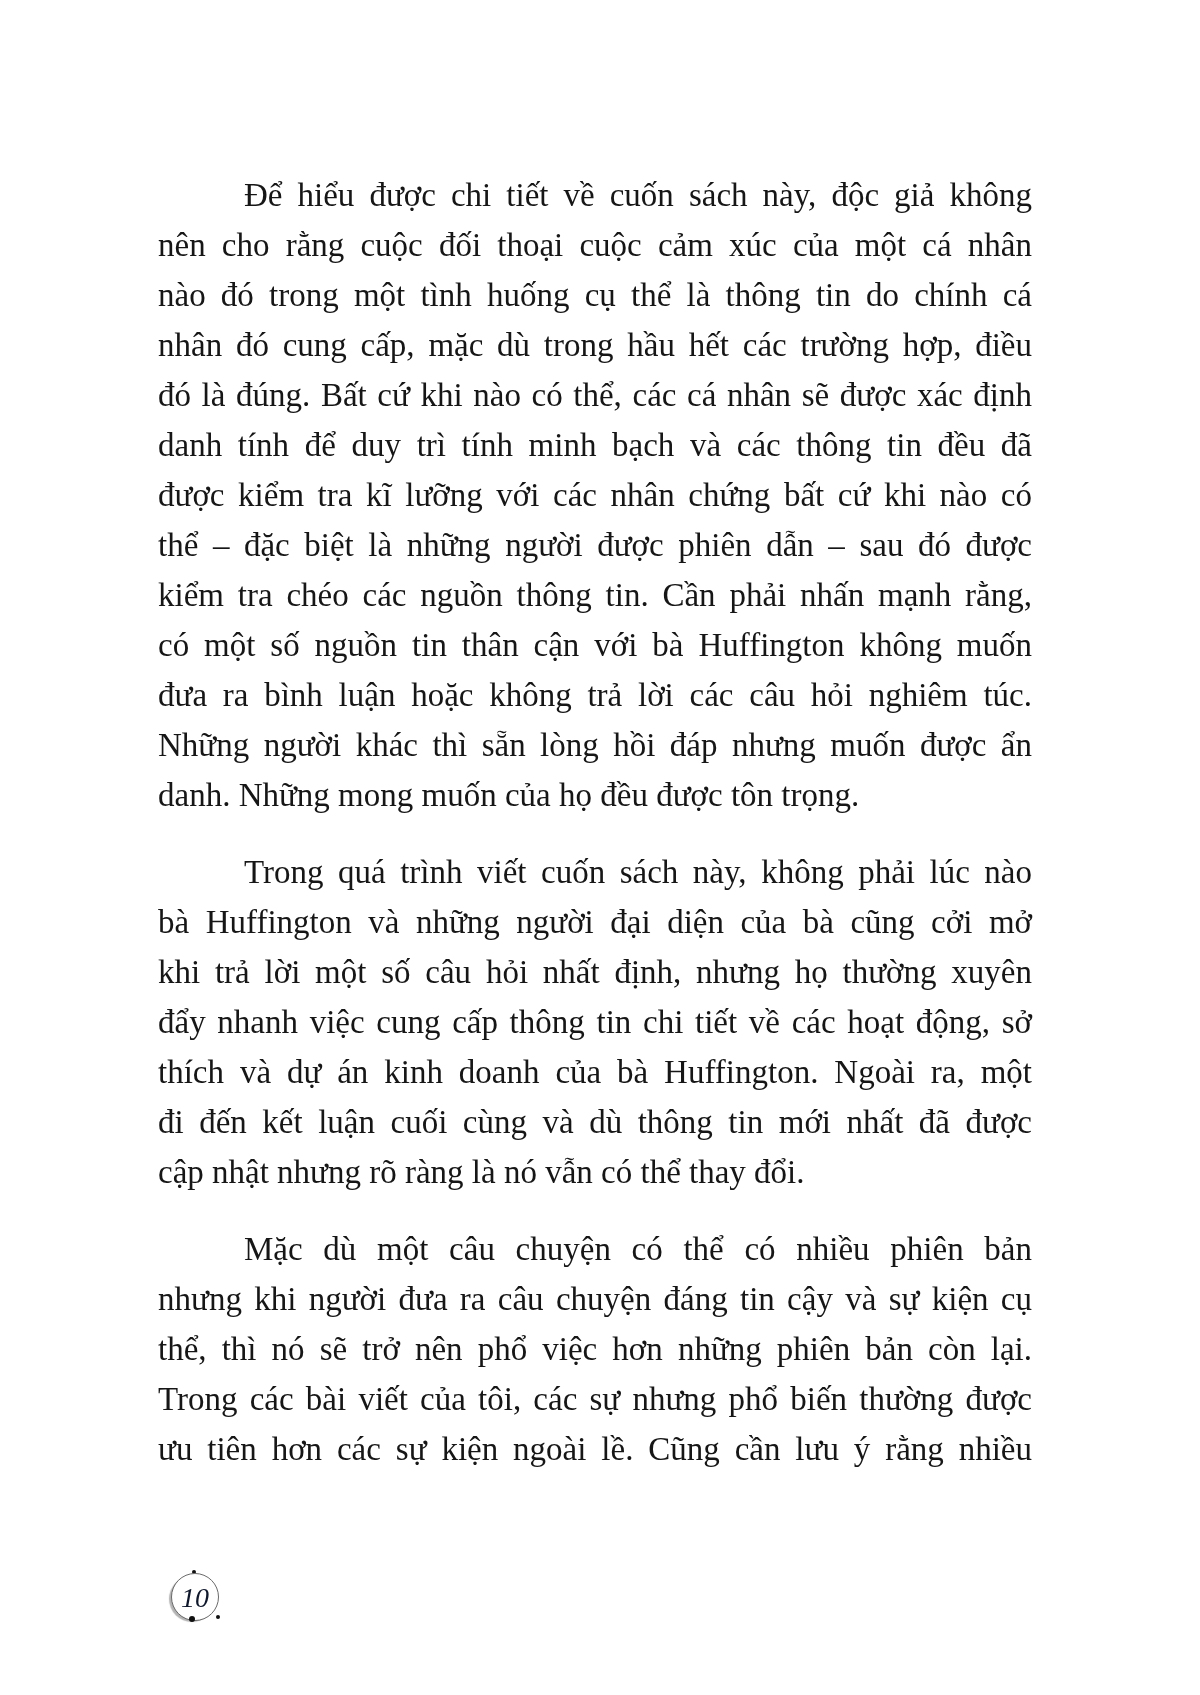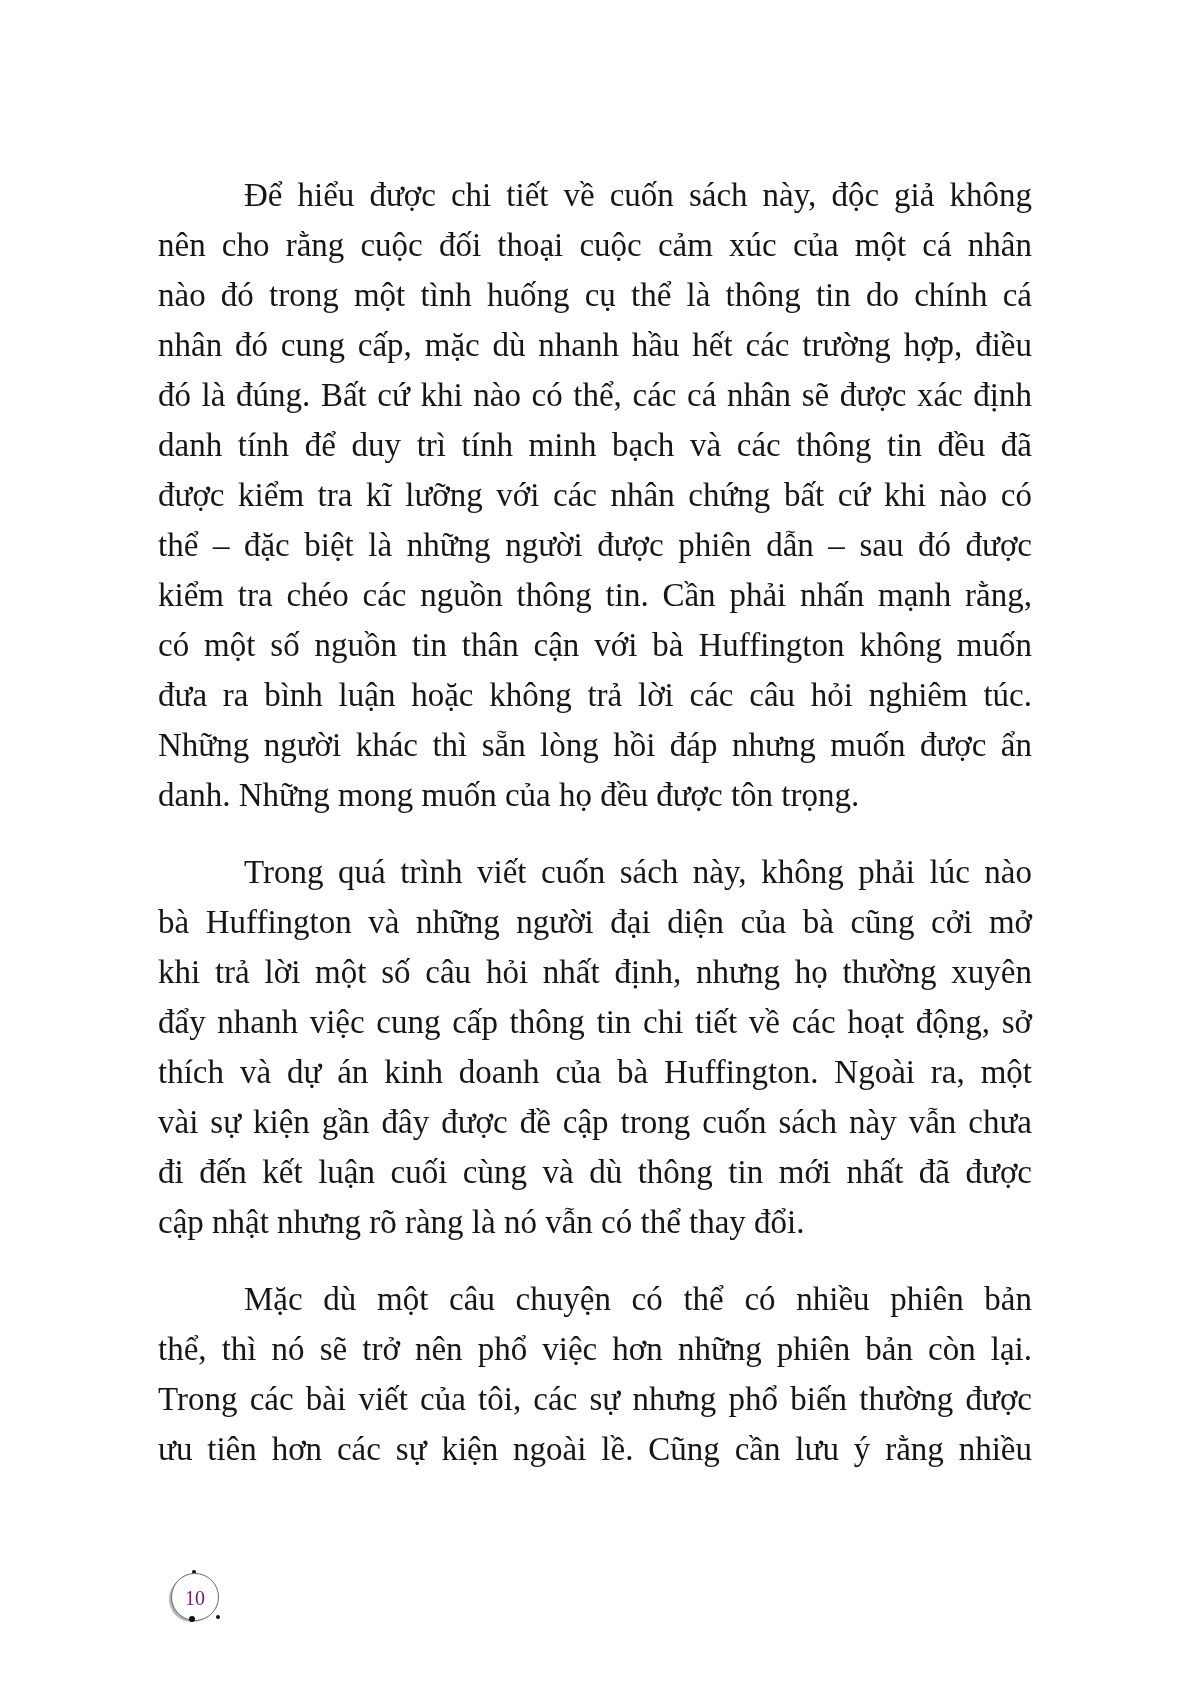--- a/index.html
+++ b/index.html
@@ -56,67 +56,68 @@
     border: 1.3px solid #6a6a6a;
     border-radius: 50%;
     box-shadow: -3px 2px 1px -1px #b3b3b3;
     display: flex;
     align-items: center;
     justify-content: center;
     box-sizing: border-box;
     background: #ffffff;
   }
   .number-circle span {
-    font-size: 20px;
+    font-size: 28px;
     line-height: 1;
-    color: #701a75;
+    color: #0f172a;
     transform: translateY(1px);
+    font-style: italic;
   }
   .dot {
     position: absolute;
     background: #111111;
     border-radius: 50%;
   }
   .dot-top    { left: 192px; top: 1570px; width: 4px; height: 4px; }
   .dot-bottom { left: 189px; top: 1616px; width: 6px; height: 6px; }
   .dot-right  { left: 216px; top: 1615px; width: 4px; height: 4px; }
 </style>
 </head>
 <body>
 
 <div class="page">
 
   <main class="text-block">
     <div class="paragraph">
         <div class="line first">Để hiểu được chi tiết về cuốn sách này, độc giả không</div>
         <div class="line">nên cho rằng cuộc đối thoại cuộc cảm xúc của một cá nhân</div>
         <div class="line">nào đó trong một tình huống cụ thể là thông tin do chính cá</div>
-        <div class="line">nhân đó cung cấp, mặc dù nhanh hầu hết các trường hợp, điều</div>
+        <div class="line">nhân đó cung cấp, mặc dù trong hầu hết các trường hợp, điều</div>
         <div class="line">đó là đúng. Bất cứ khi nào có thể, các cá nhân sẽ được xác định</div>
         <div class="line">danh tính để duy trì tính minh bạch và các thông tin đều đã</div>
         <div class="line">được kiểm tra kĩ lưỡng với các nhân chứng bất cứ khi nào có</div>
         <div class="line">thể – đặc biệt là những người được phiên dẫn – sau đó được</div>
         <div class="line">kiểm tra chéo các nguồn thông tin. Cần phải nhấn mạnh rằng,</div>
         <div class="line">có một số nguồn tin thân cận với bà Huffington không muốn</div>
         <div class="line">đưa ra bình luận hoặc không trả lời các câu hỏi nghiêm túc.</div>
         <div class="line">Những người khác thì sẵn lòng hồi đáp nhưng muốn được ẩn</div>
         <div class="line plain-last">danh. Những mong muốn của họ đều được tôn trọng.</div>
       </div>
     <div class="paragraph">
         <div class="line first">Trong quá trình viết cuốn sách này, không phải lúc nào</div>
         <div class="line">bà Huffington và những người đại diện của bà cũng cởi mở</div>
         <div class="line">khi trả lời một số câu hỏi nhất định, nhưng họ thường xuyên</div>
         <div class="line">đẩy nhanh việc cung cấp thông tin chi tiết về các hoạt động, sở</div>
         <div class="line">thích và dự án kinh doanh của bà Huffington. Ngoài ra, một</div>
-        <div class="line">vài sự kiện gần đây được đề cập trong cuốn sách này vẫn chưa</div>
         <div class="line">đi đến kết luận cuối cùng và dù thông tin mới nhất đã được</div>
         <div class="line plain-last">cập nhật nhưng rõ ràng là nó vẫn có thể thay đổi.</div>
       </div>
     <div class="paragraph">
         <div class="line first">Mặc dù một câu chuyện có thể có nhiều phiên bản</div>
+        <div class="line">nhưng khi người đưa ra câu chuyện đáng tin cậy và sự kiện cụ</div>
         <div class="line">thể, thì nó sẽ trở nên phổ việc hơn những phiên bản còn lại.</div>
         <div class="line">Trong các bài viết của tôi, các sự nhưng phổ biến thường được</div>
         <div class="line">ưu tiên hơn các sự kiện ngoài lề. Cũng cần lưu ý rằng nhiều</div>
       </div>
   </main>
 
   <footer class="page-footer">
     <span class="dot dot-top"></span>
     <div class="number-circle">
       <span>10</span>

